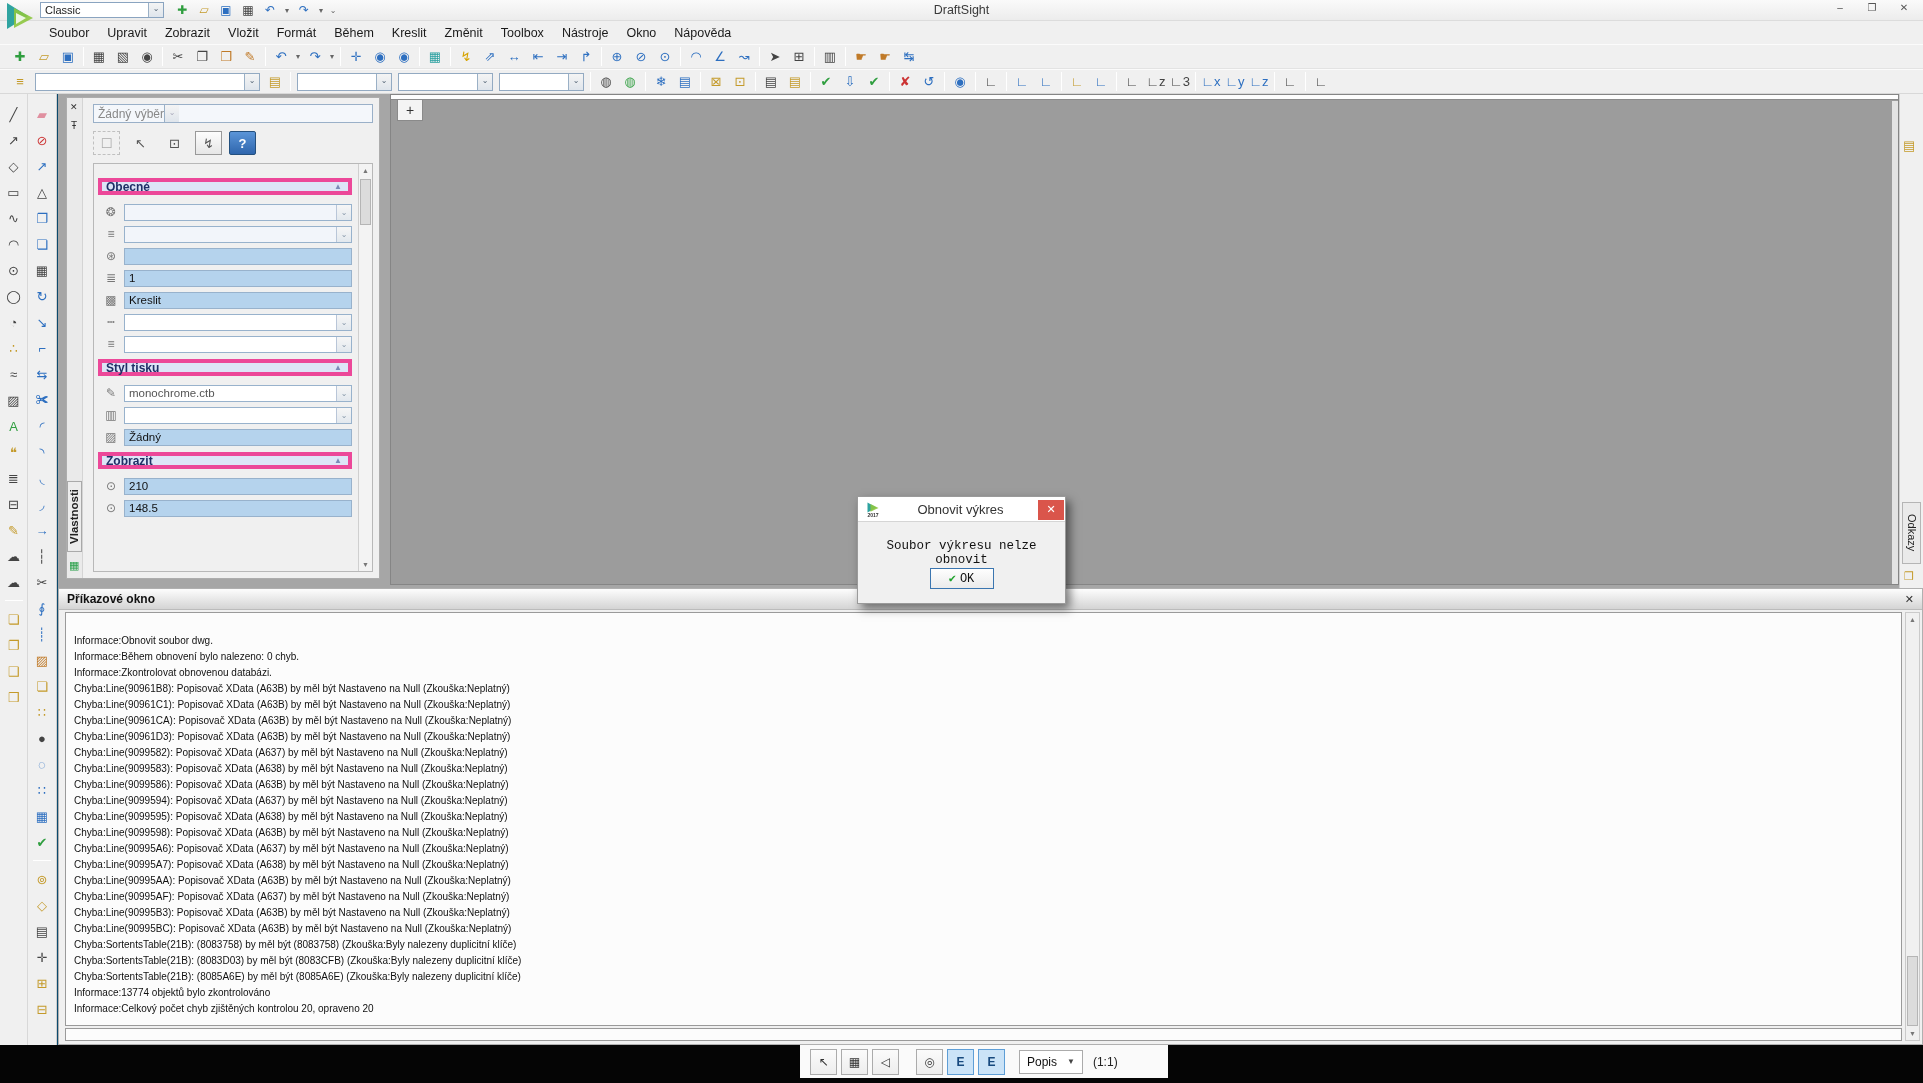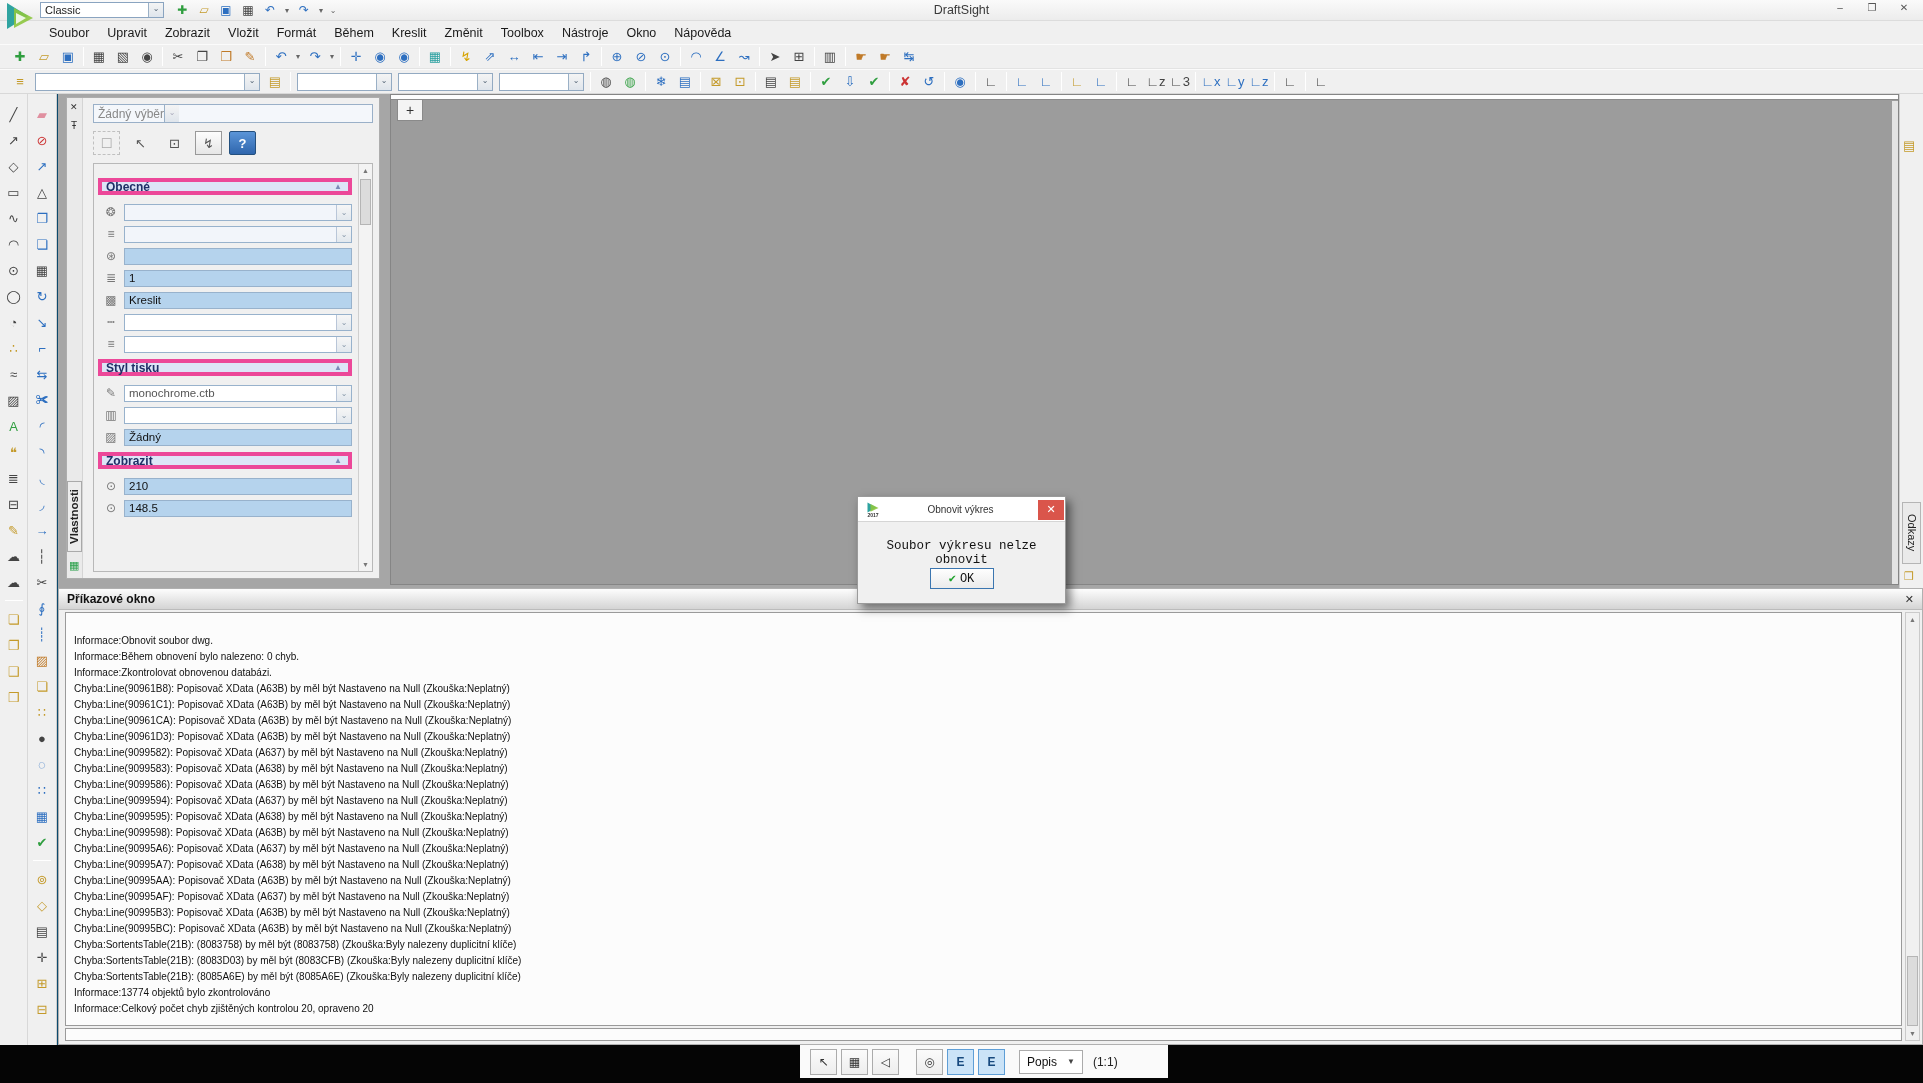--- a/index.html
+++ b/index.html
@@ -139,21 +139,21 @@
   .cmd-scroll .sthumb { top:auto; bottom:14px; height:70px; }
 
   
   .dialog { position:absolute; left:857px; top:496px; width:209px; height:108px;
     background:#f0f0f0; border:1px solid #9a9a9a; z-index:100;
     box-shadow:4px 5px 9px rgba(0,0,0,.5); }
   .dlg-title { height:24px; background:#fff; display:flex; align-items:center;
     padding:1px 1px 0 5px; }
   .dlg-logo { display:flex; flex-direction:column; align-items:center; width:20px; flex:none; }
   .dlg-logo .yr { font-size:5px; font-weight:bold; color:#333; line-height:5px; }
-  .dlg-title-text { flex:1; text-align:center; font-size:10px; color:#333; }
+  .dlg-title-text { flex:1; text-align:center; font-size:13px; color:#333; }
   .dlg-close { width:26px; height:20px; background:#da554b; color:#fff; display:flex;
     align-items:center; justify-content:center; font-size:11px; flex:none; }
   .dlg-body { position:relative; height:82px; border-top:1px solid #d5d5d5;font-family:Liberation Mono, monospace; }
   .dlg-msg { text-align:center; margin-top:17px; font-size:12.5px; color:#111; }
   .dlg-ok { position:absolute; left:50%; transform:translateX(-50%); top:46px; width:64px;
     height:21px; border:1px solid #3b76b0; background:linear-gradient(#fefefe,#ebebeb);
     display:flex; align-items:center; justify-content:center; gap:4px; font-size:12px;
     color:#111; font-family:inherit; }
   .ok-check { color:#1fa32c; font-weight:bold; font-size:12px; }
 

